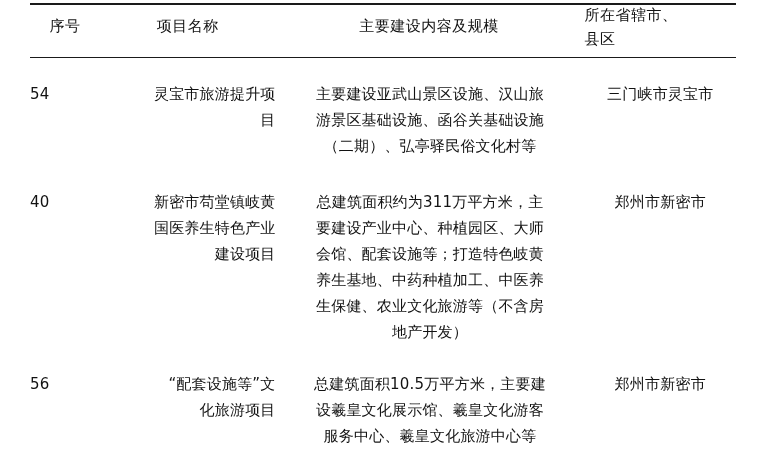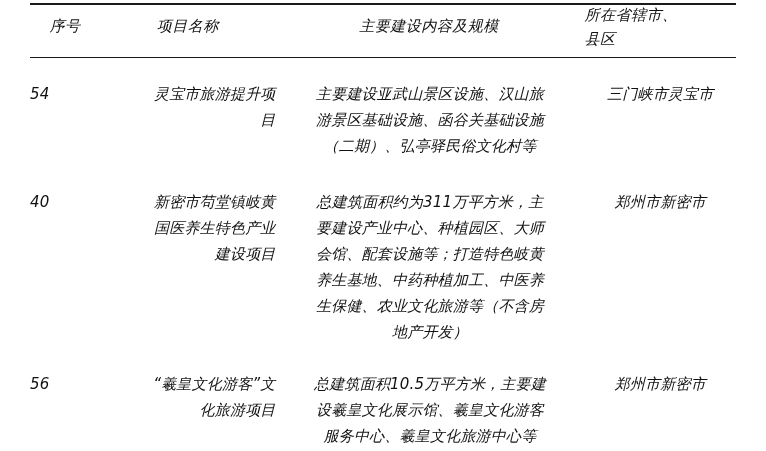--- a/index.html
+++ b/index.html
@@ -13,21 +13,20 @@
     font-family: "DejaVu Sans", "Liberation Sans", sans-serif;
     color: #121212;
     position: relative;
     overflow: hidden;
   }
   .page {
     position: relative;
     width: 766px;
     height: 367px;
     box-sizing: border-box;
-    font-style: italic;
   }
   table.doc-table {
     width: 706px;
     margin: 0 auto;
     border-collapse: collapse;
     table-layout: fixed;
   }
   table.doc-table td, table.doc-table th {
     vertical-align: top;
     padding: 0;
@@ -167,21 +166,21 @@
         </td>
       </tr>
 
       <tr class="spacer-row-small">
           <td colspan="4"></td>
         </tr>
 
       <tr class="body-row">
         <td class="cell-no">56</td>
         <td class="cell-name">
-          <span class="line">“羲皇文化游客”文</span>
+          <span class="line">“配套设施等”文</span>
           <span class="line">化旅游项目</span>
         </td>
         <td class="cell-desc">
           <span class="line">总建筑面积10.5万平方米，主要建</span>
           <span class="line">设羲皇文化展示馆、羲皇文化游客</span>
           <span class="line">服务中心、羲皇文化旅游中心等</span>
           <span class="line">(不含房地产开发)</span>
         </td>
         <td class="cell-area">
           <span class="line">郑州市新密市</span>

